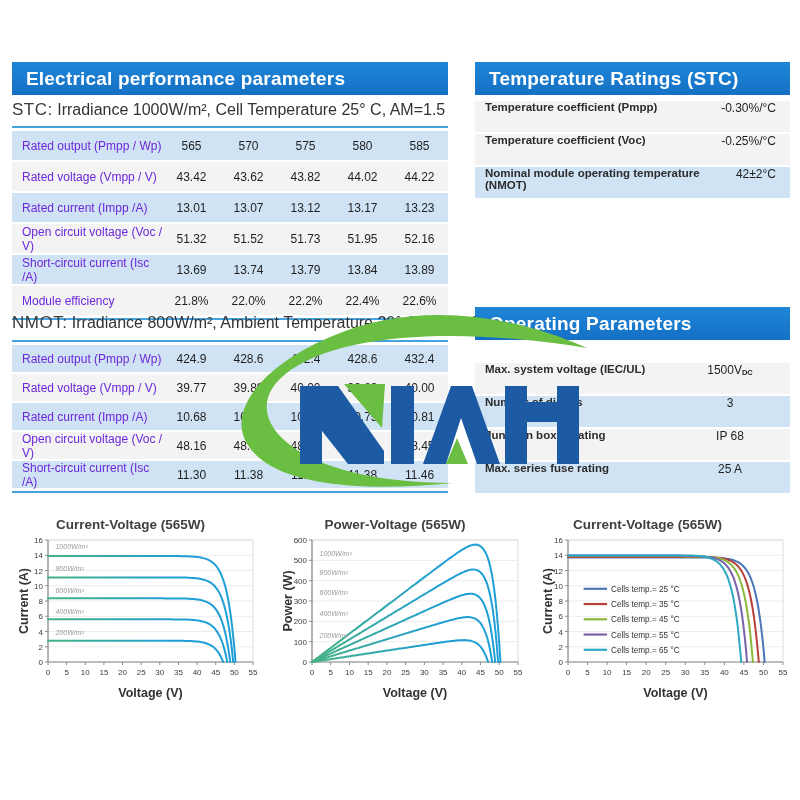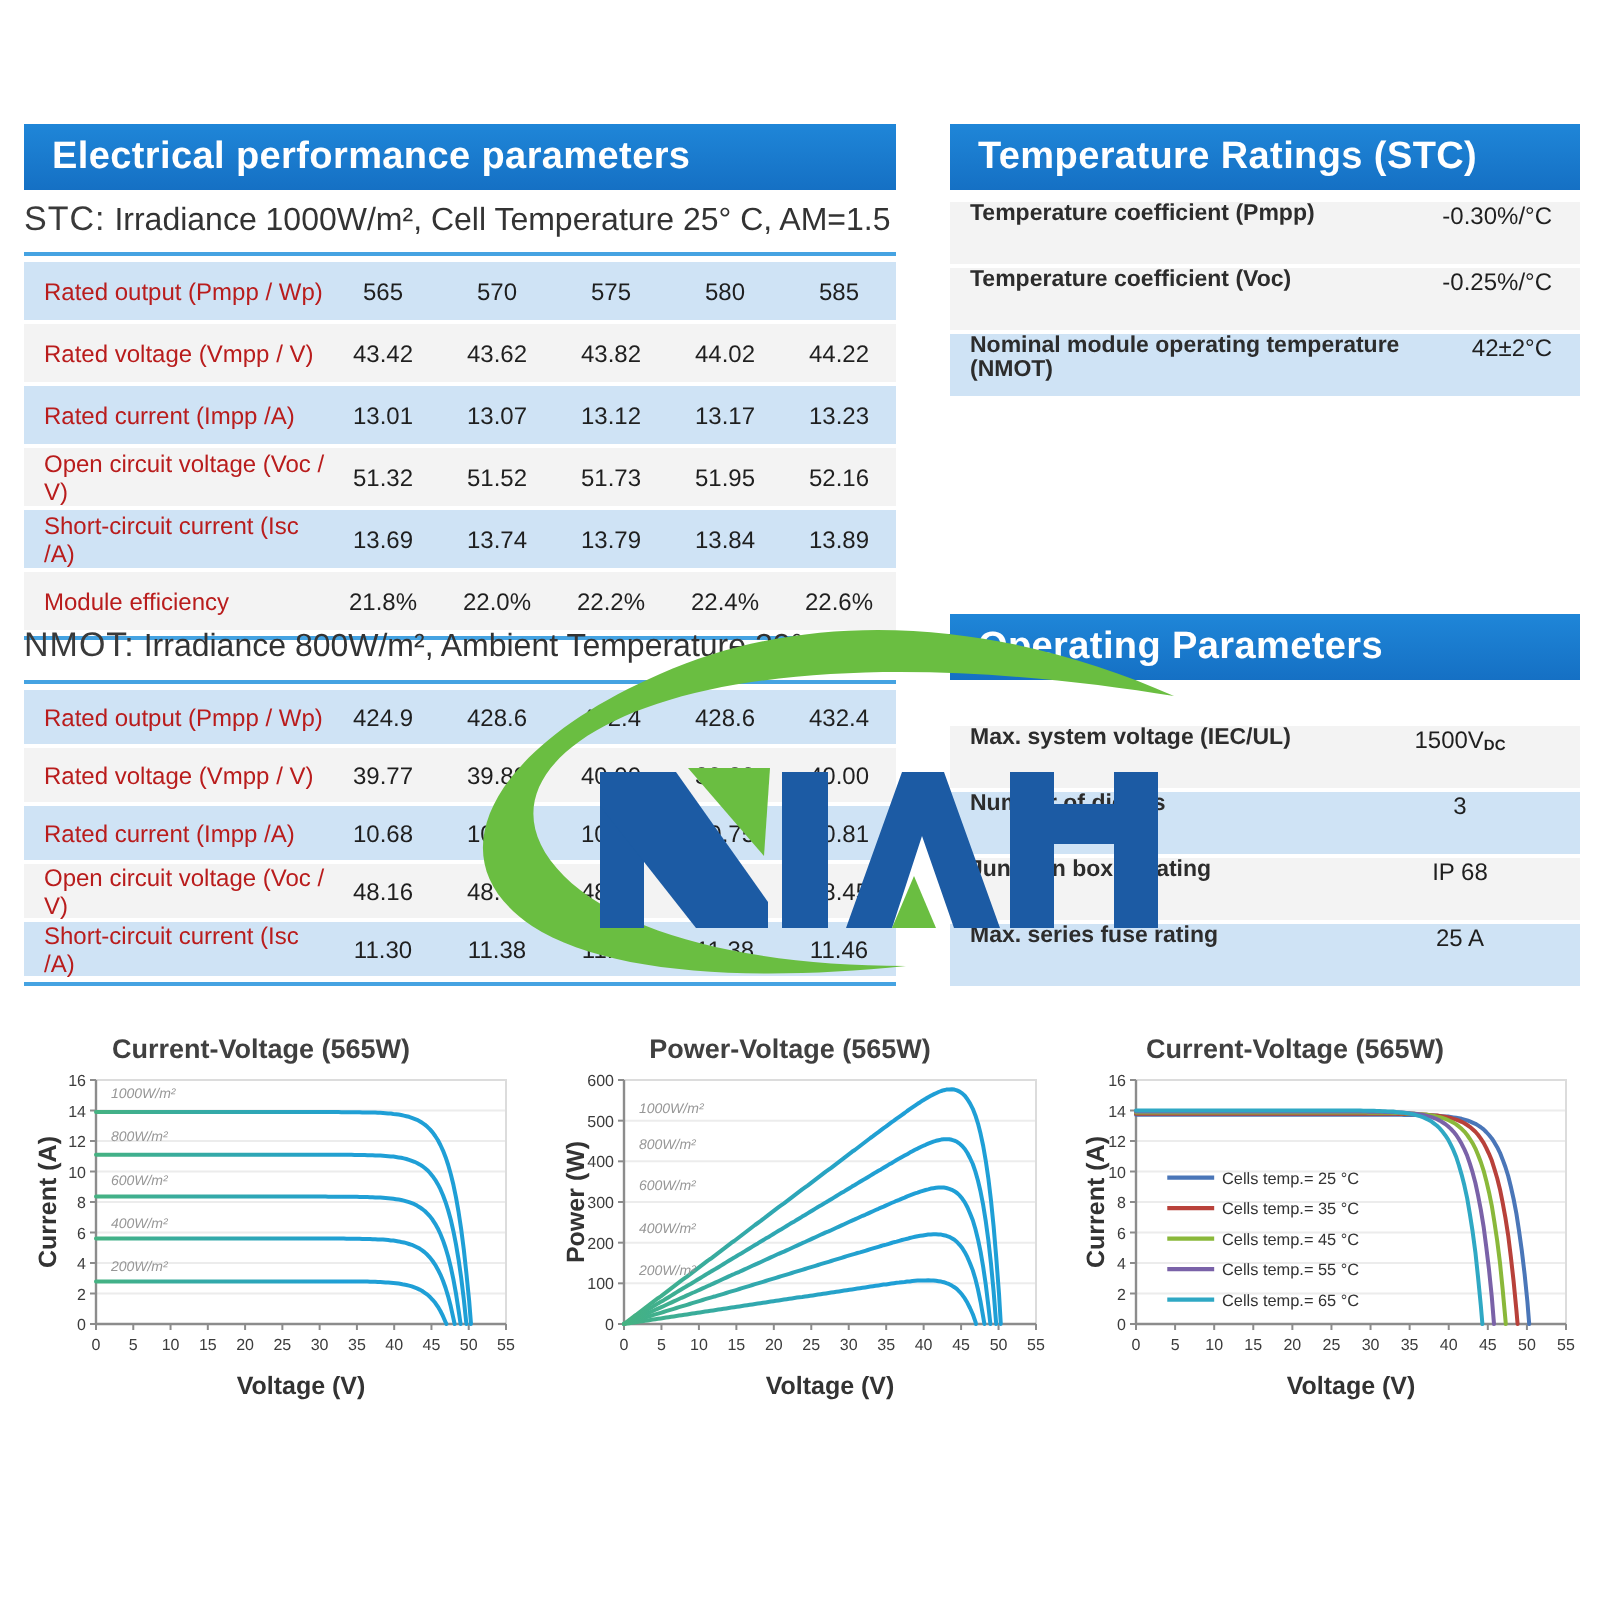--- a/index.html
+++ b/index.html
@@ -10,21 +10,21 @@
            font-size:19px;line-height:33px;height:33px;padding-left:14px;letter-spacing:.2px}
   .caption{white-space:nowrap}
   .caption .big{font-size:17px;color:#3a3a3a;letter-spacing:.5px}
   .caption .small{font-size:16px;color:#333}
   .tbl{border-top:2px solid #45a3e2;border-bottom:2px solid #45a3e2;padding:1px 0}
   .trow{display:flex;align-items:center;margin:2px 0}
   .stc-tbl .trow{height:29px}
   .nmot-tbl .trow{height:27px}
   .row-blue{background:#cfe3f5}
   .row-gray{background:#f3f3f3}
-  .tlabel{flex:1;padding-left:10px;font-size:12px;font-weight:500;color:#b91c1c}
+  .tlabel{flex:1;padding-left:10px;font-size:12px;font-weight:500;color:#6d28d9}
   .tval{width:57px;text-align:center;font-size:12px;color:#1f1f1f}
   .panel-rows{padding:1px 0}
   .prow{display:flex;align-items:flex-start;height:31px;margin:2px 0}
   .plabel{flex:1;padding-left:10px;font-size:11.5px;font-weight:600;color:#2c2c2c}
   .pval-right{padding-right:14px;font-size:12px;font-weight:400;color:#1f1f1f}
   .pval-center{width:120px;text-align:center;font-size:12px;font-weight:500;color:#1f1f1f}
   .sub{font-size:7.5px;vertical-align:-1px;font-weight:600}
   svg text{font-family:"Liberation Sans",sans-serif}
 </style>
 </head>

